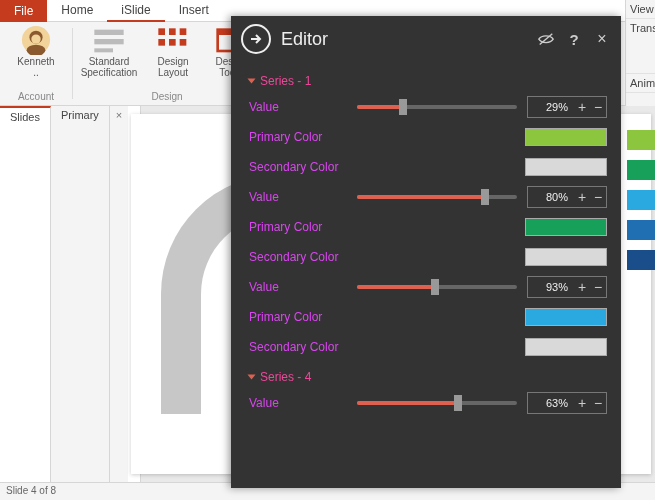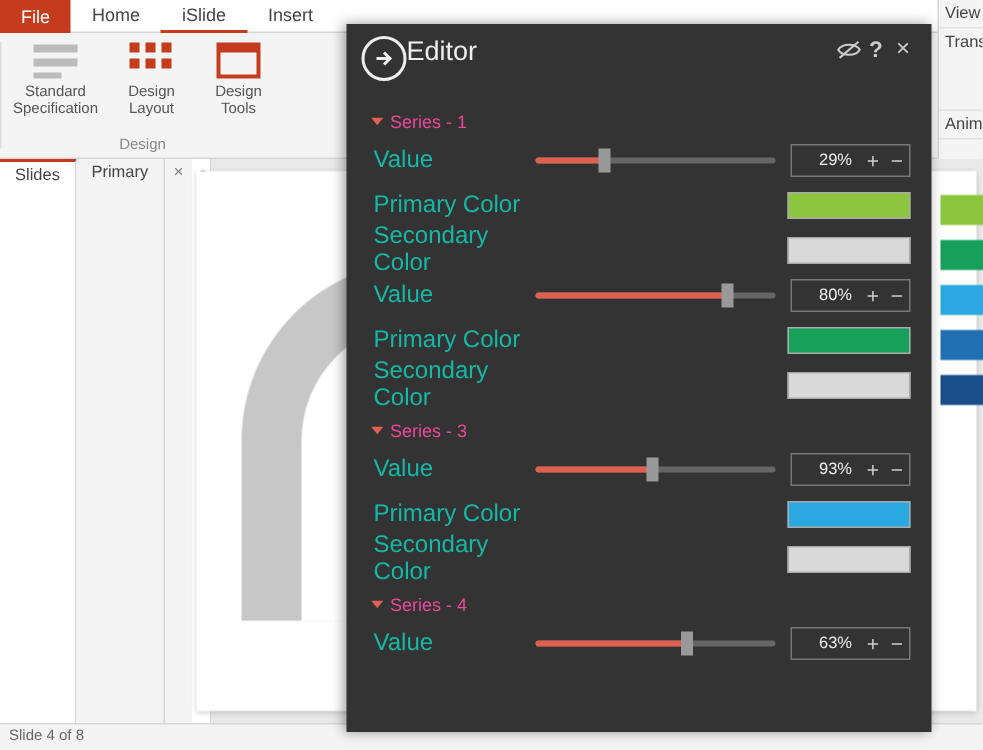--- a/index.html
+++ b/index.html
@@ -51,37 +51,37 @@
   
   .right-rem { position:absolute; right:0; top:0; width:30px; height:106px; background:#f4f4f4; border-left:1px solid #d6d6d6; font-size:11px; text-align:left; }
   .right-rem div { padding:3px 0 3px 4px; border-bottom:1px solid #e2e2e2; }
 
   
   .chipcol { position:absolute; right:0; top:130px; width:28px; display:flex; flex-direction:column; gap:10px; }
   .chipcol span { height:20px; width:28px; }
 
   
   .panel { position:absolute; top:16px; right:34px; width:390px; height:472px; background:#333; color:#ddd; box-shadow:-2px 0 8px rgba(0,0,0,.4); display:flex; flex-direction:column; }
-  .panel-header { display:flex; align-items:flex-start; padding:8px 10px; }
+  .panel-header { display:flex; align-items:center; padding:8px 10px; gap:10px; }
   .circle-arrow { width:30px; height:30px; border:2px solid #eee; border-radius:50%; display:flex; align-items:center; justify-content:center; }
   .circle-arrow svg { width:16px; height:16px; }
   .panel-title { font-size:18px; font-weight:300; color:#eee; }
   .panel-header .sp { flex:1; }
   .hicon { width:18px; height:18px; color:#ccc; display:flex; align-items:center; justify-content:center; cursor:pointer; }
 
   .panel-body { flex:1; overflow-y:auto; padding:4px 14px 4px 18px; }
   .panel-body::-webkit-scrollbar { width:10px; }
   .panel-body::-webkit-scrollbar-track { background:#2a2a2a; }
   .panel-body::-webkit-scrollbar-thumb { background:#555; }
 
   .series-head { color:#ec4899; font-size:12px; padding:8px 0 4px; display:flex; align-items:center; gap:6px; }
   .series-head .tri { width:0; height:0; border-left:5px solid #e06050; border-top:4px solid transparent; border-bottom:4px solid transparent; transform:rotate(90deg) translateY(0); }
 
   .row { display:flex; align-items:center; height:30px; }
-  .row .label { width:108px; color:#14b8a6; font-size:16px; }
+  .row .label { width:108px; color:#d946ef; font-size:12px; }
   .slider { flex:1; position:relative; height:20px; display:flex; align-items:center; margin-right:10px; }
   .track { position:absolute; left:0; right:0; height:4px; background:#666; border-radius:2px; }
   .fill { position:absolute; left:0; height:4px; background:#e06050; border-radius:2px; }
   .knob { position:absolute; width:8px; height:16px; background:#999; top:2px; transform:translateX(-50%); }
   .valbox { display:flex; align-items:center; border:1px solid #777; height:22px; }
   .valtxt { width:46px; text-align:right; padding-right:6px; color:#eee; font-size:11px; }
   .stepper { display:flex; flex-direction:row; }
   .stepper span { width:16px; height:20px; display:flex; align-items:center; justify-content:center; color:#ccc; font-size:14px; cursor:pointer; }
   .swatch { width:82px; height:18px; border:1px solid #aaa; margin-left:auto; }
 
@@ -90,20 +90,35 @@
 <body>
 
 <div class="tabs">
   <div class="file-tab">File</div>
   <div class="tab">Home</div>
   <div class="tab active">iSlide</div>
   <div class="tab">Insert</div>
 </div>
 
 <div class="ribbon">
+  <div class="rgroup">
+    <div class="rbtn">
+      <div class="ico avatar">
+        <svg viewBox="0 0 32 32">
+            <circle cx="16" cy="16" r="15" fill="#f2d39a"></circle>
+            <circle cx="16" cy="13" r="7" fill="#8a5a2e"></circle>
+            <ellipse cx="16" cy="27" rx="10" ry="6" fill="#8a5a2e"></ellipse>
+            <circle cx="16" cy="15" r="5" fill="#f2d39a"></circle>
+          </svg>
+      </div>
+      <span style="white-space:pre-line;">Kenneth
+..</span>
+    </div>
+    <div class="rgroup-label">Account</div>
+  </div>
   <div class="vsep"></div>
   <div class="rgroup">
     <div class="icons">
       <div class="rbtn">
         <div class="ico">
             <svg viewBox="0 0 24 20">
               <rect x="1" y="2" width="22" height="4" fill="#bbb"></rect>
               <rect x="1" y="9" width="22" height="4" fill="#bbb"></rect>
               <rect x="1" y="16" width="14" height="3" fill="#bbb"></rect>
             </svg>
@@ -287,24 +302,20 @@
         </div>
       </div>
       <div class="row">
         <div class="label">Primary Color</div>
         <div class="swatch" style="background:#17a05a"></div>
       </div>
       <div class="row">
         <div class="label">Secondary Color</div>
         <div class="swatch" style="background:#d9d9d9"></div>
       </div>
-      <div class="series-head">
-        <span class="tri"></span>
-        <span>Series&nbsp;-&nbsp;3</span>
-      </div>
       <div class="row">
         <div class="label">Value</div>
         <div class="slider">
           <div class="track"></div>
           <div class="fill" style="width:49%"></div>
           <div class="knob" style="left:49%"></div>
         </div>
         <div class="valbox">
           <div class="valtxt">93%</div>
           <div class="stepper">

